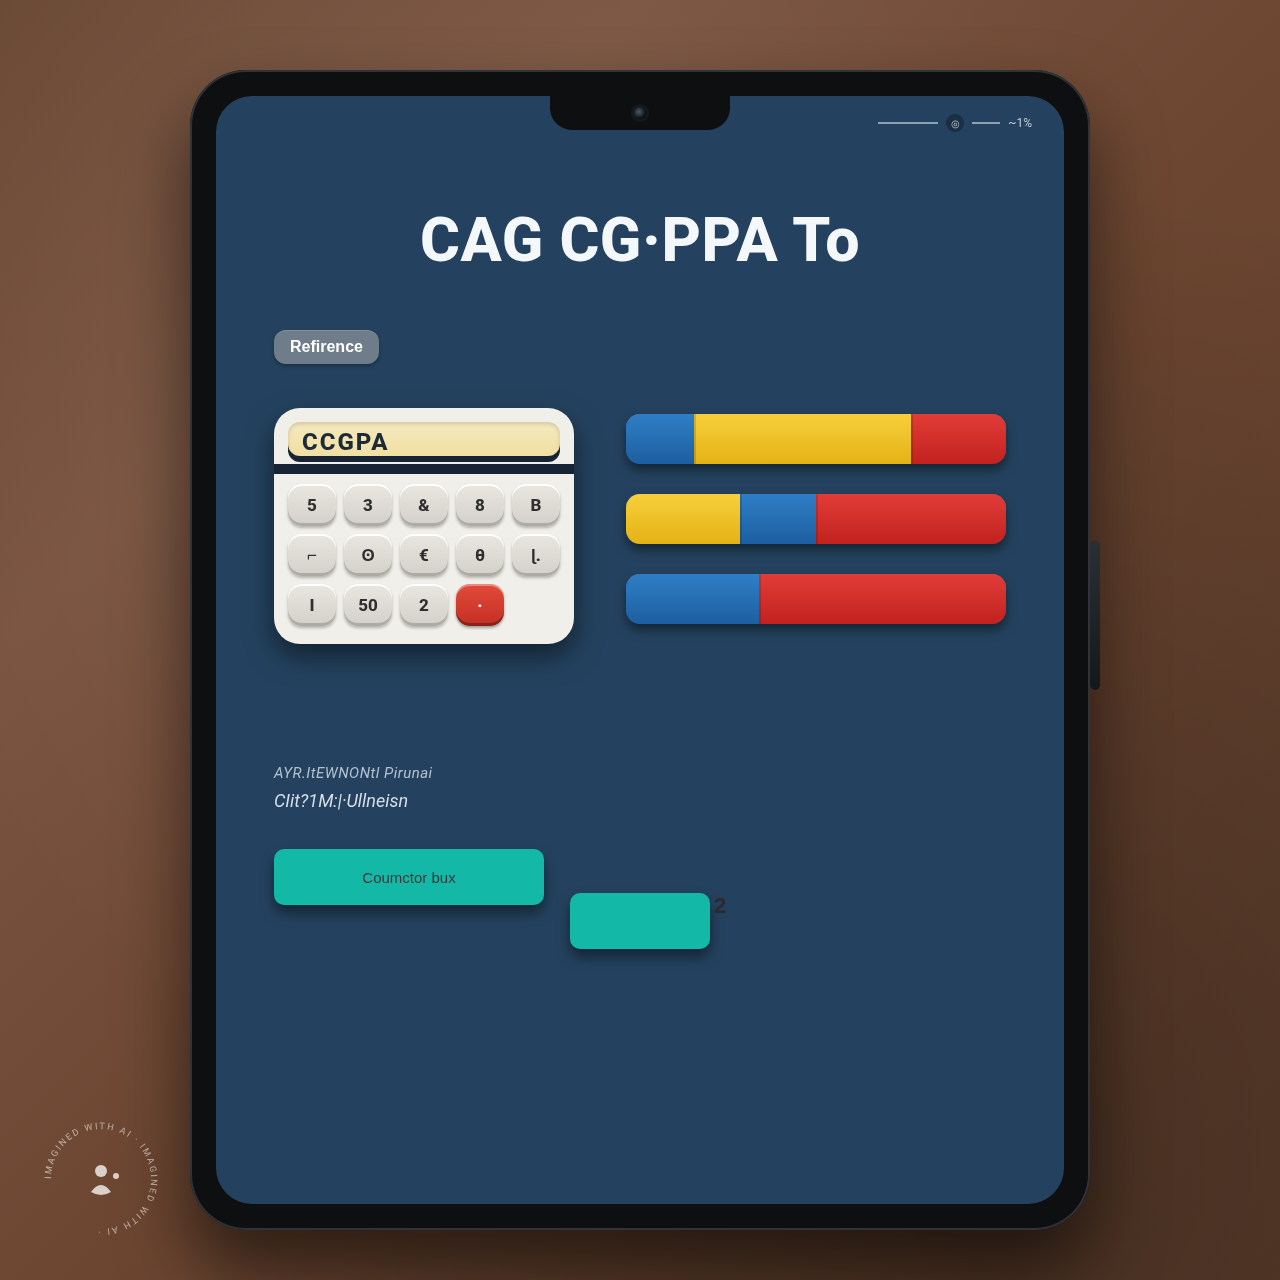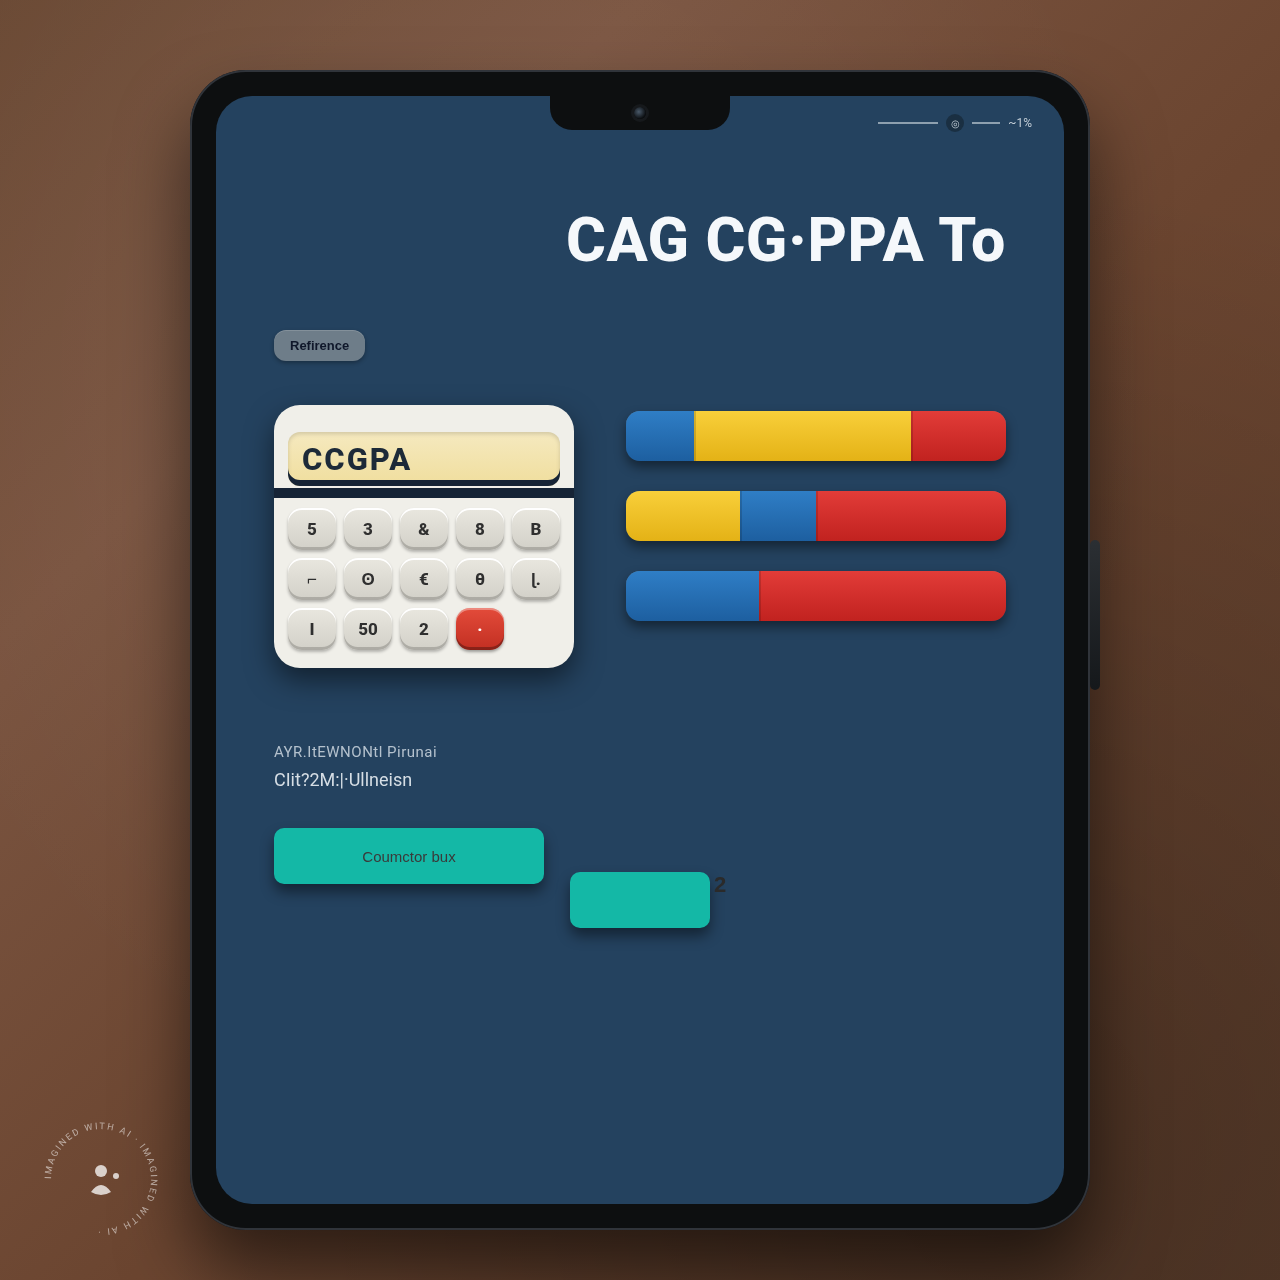--- a/index.html
+++ b/index.html
@@ -70,38 +70,38 @@
     position:absolute; inset:0;
     padding: 110px 58px 40px;
     color:#e9eef3;
     display:flex; flex-direction:column;
   }
   h1.title{
     font-weight:800;
     font-size:61px;
     line-height:1.12;
     letter-spacing:.5px;
-    text-align:right;
+    text-align:center;
     color:#f5f8fb;
   }
   h1.title .l1{ display:block; }
   h1.title .l2{ display:block; font-size:52px; font-weight:800; }
 
   .sub-row{
     margin-top:56px;
     display:flex; align-items:flex-start; justify-content:space-between;
     gap:24px;
   }
   .sub-text{ max-width:560px; }
   .sub-text .line-a{ font-size:16px; color:#bfcbd6; letter-spacing:.3px; }
   .sub-text .line-b{ margin-top:8px; font-size:15px; color:#a7b6c3; letter-spacing:.3px; }
   .pill-button{
-    background:#6e7d89; color:#0f172a;
+    background:#6e7d89; color:#ffffff;
     border:none; border-radius:12px;
-    padding:8px 16px; font-size:13px; font-weight:600;
+    padding:8px 16px; font-size:16px; font-weight:600;
     box-shadow: inset 0 1px 0 rgba(255,255,255,.15), 0 2px 4px rgba(0,0,0,.3);
     cursor:pointer;
   }
 
   
   .mid{
     margin-top:44px;
     display:grid;
     grid-template-columns: 300px 1fr;
     gap:52px;
@@ -109,27 +109,27 @@
   }
 
   
   .calc{
     background:#f0efe9;
     border-radius:26px;
     padding:14px 14px 18px;
     box-shadow: 0 12px 28px rgba(0,0,0,.5);
   }
   .calc-disp{
-    height:54px;
+    height:40px;
     background: linear-gradient(#f5e9bf,#f0de9d);
     border-radius:12px;
     box-shadow: inset 0 -6px 0 #162436, inset 0 2px 4px rgba(0,0,0,.15);
     display:flex; align-items:center;
     padding:0 14px;
-    color:#1d2a38; font-weight:800; font-size:31px; letter-spacing:2px;margin-top:13px;
+    color:#1d2a38; font-weight:800; font-size:24px; letter-spacing:2px;
   }
   .calc-sep{ height:10px; background:#162436; margin:2px -14px 10px; }
   .keys{
     display:grid;
     grid-template-columns: repeat(5, 1fr);
     gap:8px;
   }
   .key{
     height:42px;
     border-radius:14px;
@@ -154,21 +154,22 @@
     box-shadow: 0 6px 12px rgba(0,0,0,.45), inset 0 2px 0 rgba(255,255,255,.25);
   }
   .seg{ height:100%; }
   .seg-blue  { background: linear-gradient(#2f7ec6,#1d5fa0); }
   .seg-yellow{ background: linear-gradient(#f8cf3a,#e4b216); }
   .seg-red   { background: linear-gradient(#e23c38,#c1221f); }
   .bar .seg + .seg { box-shadow: inset 2px 0 0 rgba(0,0,0,.15); }
 
   
   .foot-text{
-    margin-top:75px;
+    margin-top:120px;
+    font-style:italic;
   }
   .foot-text .fa{ font-size:15px; color:#b4c1cd; letter-spacing:.5px; }
   .foot-text .fb{ margin-top:8px; font-size:18px; color:#d6dee5; }
 
   .btn-row{
     margin-top:38px;
     display:grid;
     grid-template-columns: 1fr 140px 1fr;
     gap:26px;
   }
@@ -254,21 +255,21 @@
             </div>
             <div class="bar">
               <div class="seg seg-blue" style="width: 35%;"></div>
               <div class="seg seg-red" style="width: 65%;"></div>
             </div>
           </div>
       </div>
 
       <div class="foot-text">
         <div class="fa">AYR.ItEWNONtl Pirunai</div>
-        <div class="fb">CIit?2M:|·Ullneisn</div>
+        <div class="fb">CIit?1M:|·Ullneisn</div>
       </div>
 
       <div class="btn-row">
         <button class="btn">Coumctor bux</button>
         <button class="btn mid">2</button>
       </div>
     </div>
   </div>
 </div>
 

